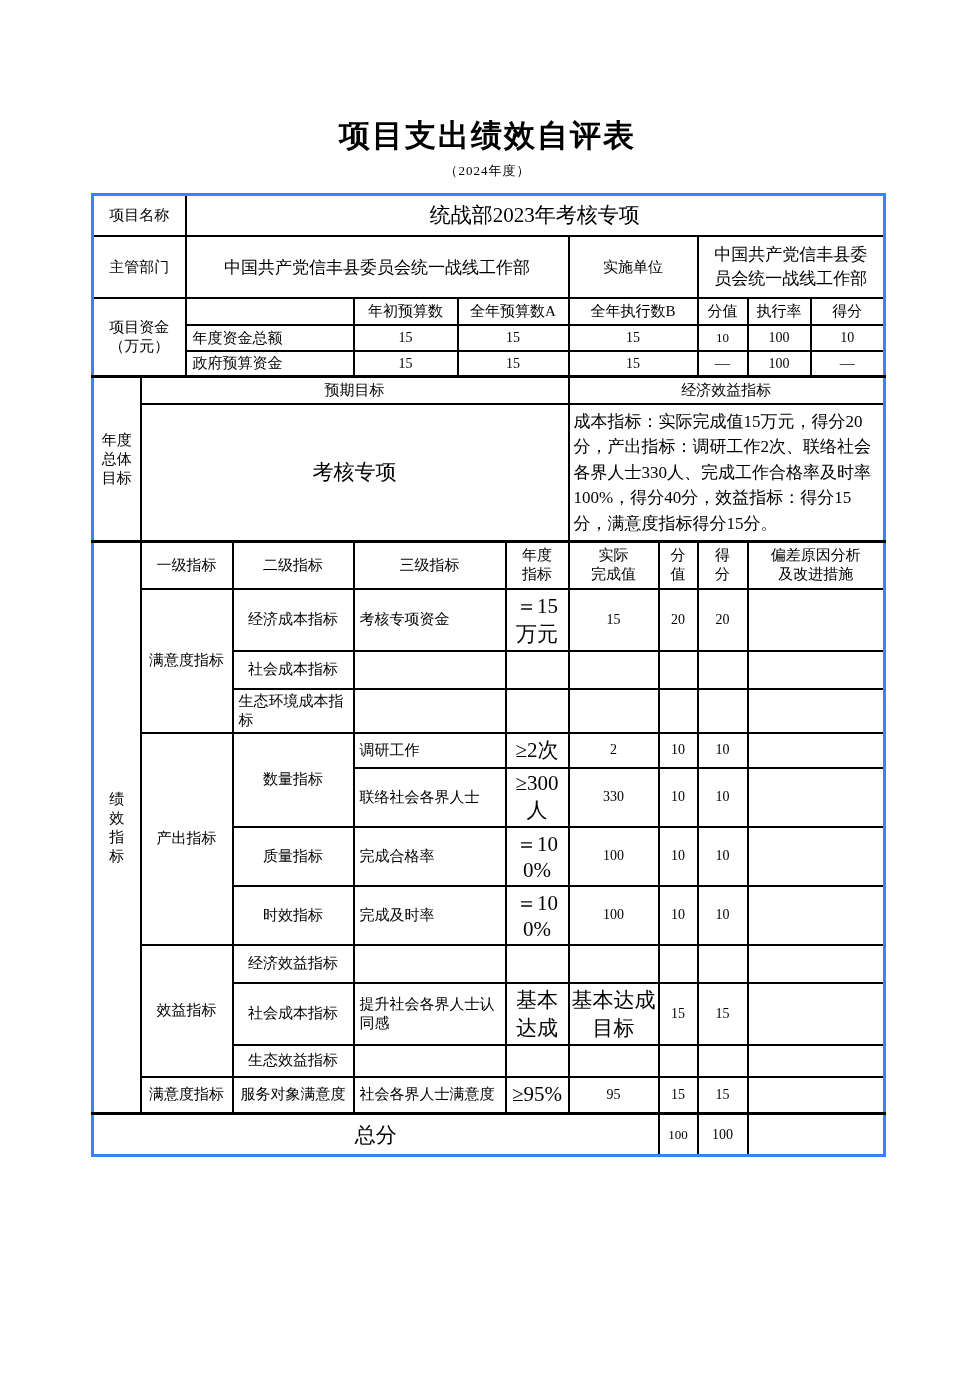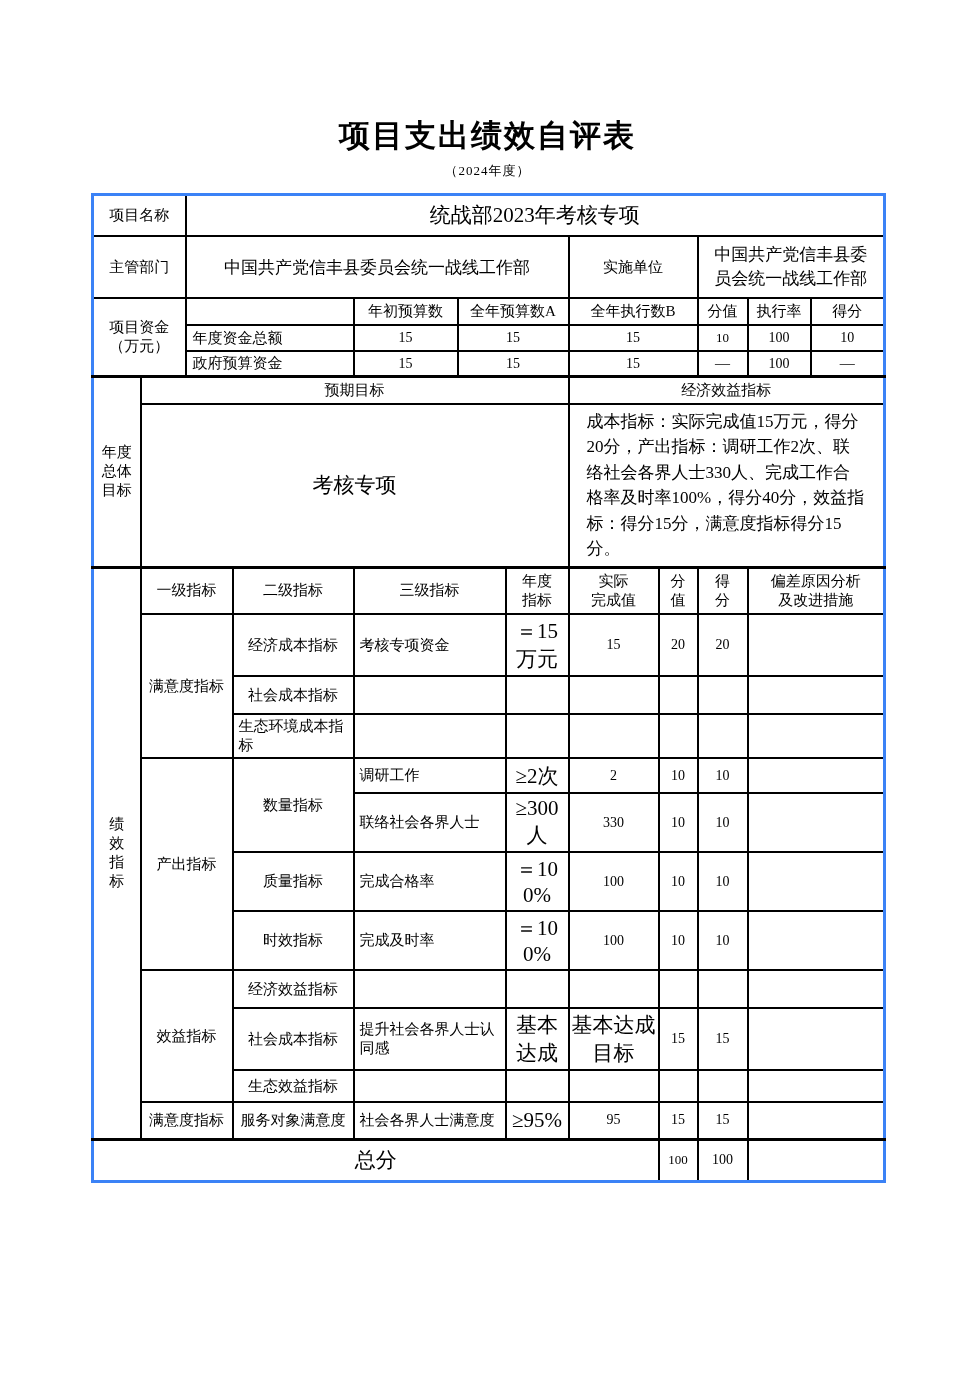--- a/index.html
+++ b/index.html
@@ -24,21 +24,21 @@
     border:2px solid #000; text-align:center; vertical-align:middle;
     font-size:15px; padding:2px; overflow:hidden; word-break:break-all;
   }
   tr.sect td { border-top-width:3px;margin-left:36px; }
   .pre  { white-space:pre-line; }
   .left { text-align:left; padding-left:6px; }
   .num  { font-size:14px; }
   .snum { font-size:13px; }
   .big  { font-size:21px; }
   .goal-text {
-    text-align:left; font-size:17px; line-height:1.5; padding:4px 17px;
+    text-align:left; font-size:17px; line-height:1.5; padding:4px 4px;
     white-space:normal; word-break:break-all;
   }
   .org-wrap { padding:0 12px; font-size:17px; line-height:1.45; }
   .dept-val { font-size:17px; }
   .l3 { padding-left:5px; padding-right:2px; }
 </style>
 </head>
 <body>
 
 <div class="page">

